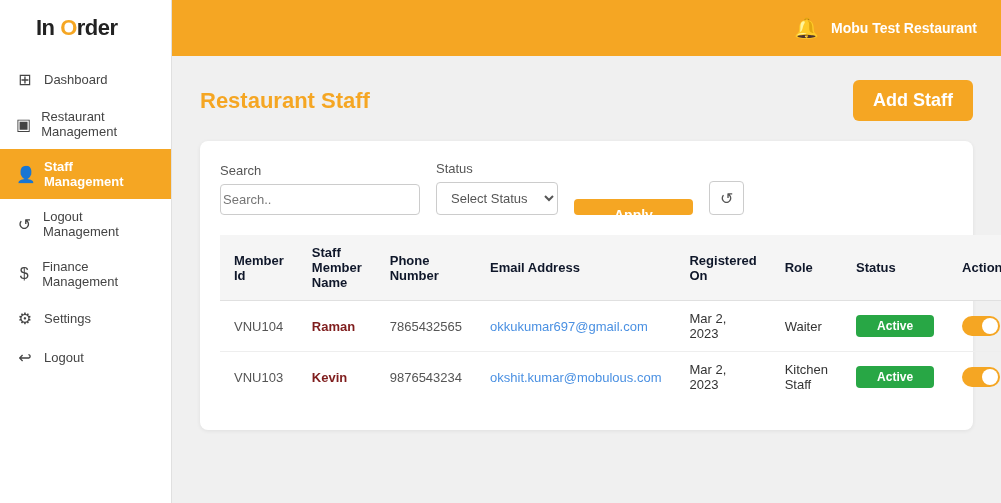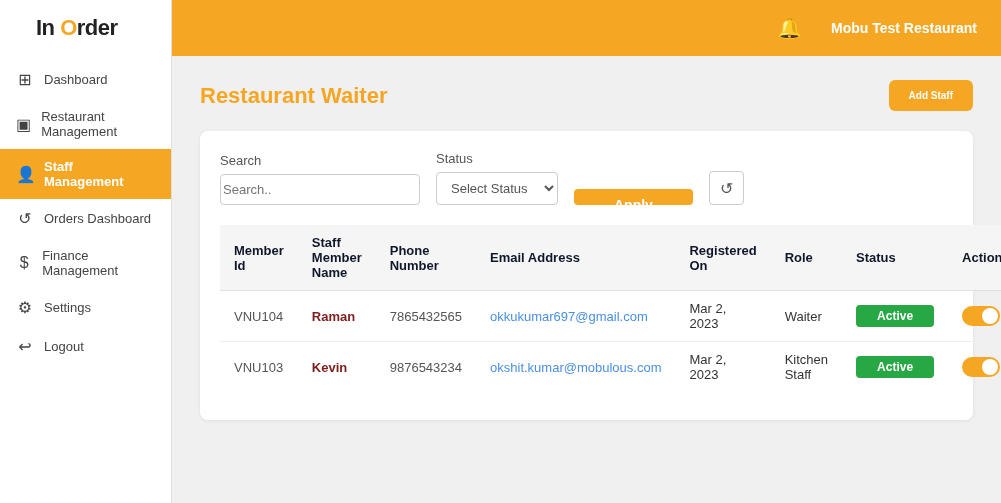--- a/index.html
+++ b/index.html
@@ -46,21 +46,21 @@
     .topbar {
       background: #f5a623;
       height: 56px;
       display: flex;
       align-items: center;
       justify-content: flex-end;
       padding: 0 24px;
       gap: 12px;
     }
     .topbar-bell { color: #fff; font-size: 20px; }
-    .topbar-name { color: #fff; font-weight: bold; font-size: 14px; margin-left: 17px; }
+    .topbar-name { color: #fff; font-weight: bold; font-size: 14px; }
 
     
     .main-area {
       flex: 1;
       display: flex;
       flex-direction: column;
       overflow: hidden;
     }
     .content-body {
       flex: 1;
@@ -74,21 +74,21 @@
       justify-content: space-between;
       margin-bottom: 20px;
     }
     .page-title { font-size: 22px; font-weight: bold; color: #f5a623; }
     .add-staff-btn {
       background: #f5a623;
       color: #fff;
       border: none;
       padding: 10px 20px;
       border-radius: 6px;
-      font-size: 10px;
+      font-size: 18px;
       font-weight: bold;
       cursor: pointer;
       text-align: right;
     }
 
     
     .search-card {
       background: #fff;
       border-radius: 8px;
       padding: 20px 20px 28px;
@@ -215,21 +215,21 @@
     <div class="sidebar-item">
       <span class="sidebar-icon">▣</span>
       <span>Restaurant Management</span>
     </div>
     <div class="sidebar-item active">
       <span class="sidebar-icon">👤</span>
       <span>Staff Management</span>
     </div>
     <div class="sidebar-item">
       <span class="sidebar-icon">↺</span>
-      <span>Orders Dashboard</span>
+      <span>Logout Management</span>
     </div>
     <div class="sidebar-item">
       <span class="sidebar-icon">$</span>
       <span>Finance Management</span>
     </div>
     <div class="sidebar-item">
       <span class="sidebar-icon">⚙</span>
       <span>Settings</span>
     </div>
     <div class="sidebar-item">
@@ -241,21 +241,21 @@
 
 <div class="main-area">
 
   <div class="topbar">
     <span class="topbar-bell">🔔</span>
     <span class="topbar-name">Mobu Test Restaurant</span>
   </div>
 
   <div class="content-body">
     <div class="page-header">
-      <h1 class="page-title">Restaurant Waiter</h1>
+      <h1 class="page-title">Restaurant Staff</h1>
       <button class="add-staff-btn">Add Staff</button>
     </div>
 
     <div class="search-card">
       <div class="filter-row">
         <div class="filter-group">
           <label class="filter-label">Search</label>
           <input class="search-input" type="text" placeholder="Search.." style="">
         </div>
         <div class="filter-group">

